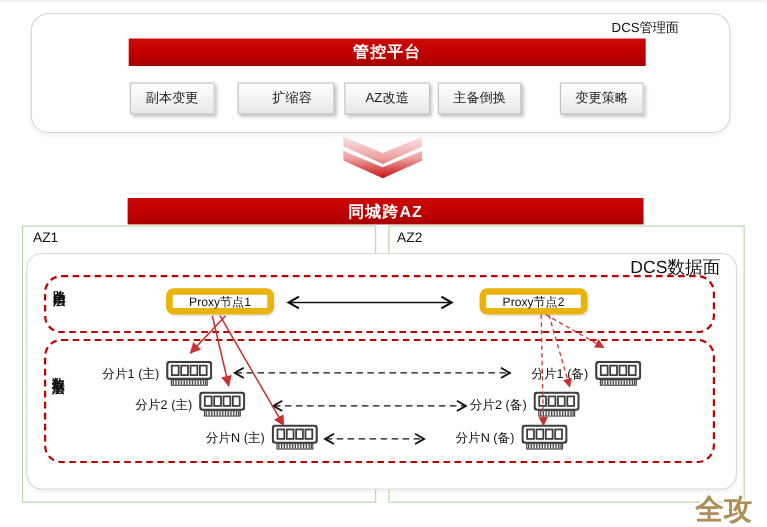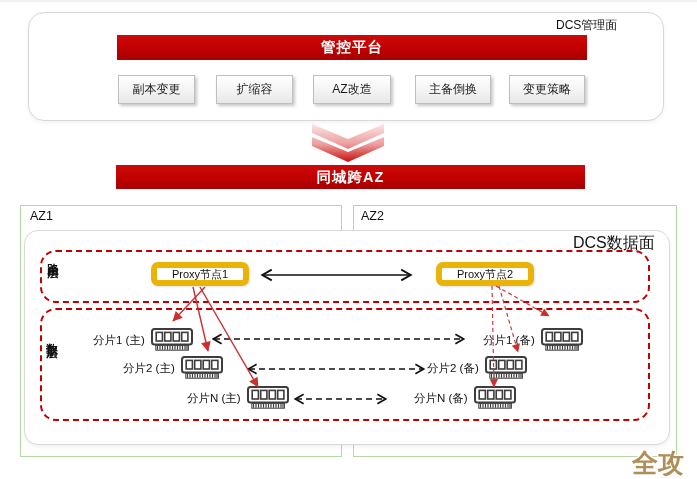--- a/index.html
+++ b/index.html
@@ -10,21 +10,21 @@
   }
   .abs{position:absolute;}
   
   .mgmt-box{left:28px;top:10px;width:634px;height:107px;background:#fff;
     border:1.5px solid #d7d7d7;border-radius:16px;box-shadow:0 2px 4px rgba(0,0,0,.05);z-index:6;}
   .plane-label{font-size:12px;color:#111;white-space:nowrap;z-index:7;}
   .banner{background:linear-gradient(180deg,#cb0b0b 0%,#c40000 45%,#a80000 100%);
     color:#fff;font-weight:bold;font-size:14.5px;text-align:center;z-index:7;
     display:flex;align-items:center;justify-content:center;letter-spacing:1px;}
   .banner-mgmt{left:117px;top:33px;width:470px;height:25px;}
-  .banner-az{left:116px;top:163px;width:469px;height:24px;}
+  .banner-az{left:116px;top:178px;width:469px;height:24px;}
   .btn{top:73px;height:27px;background:linear-gradient(180deg,#ffffff 0%,#f3f3f3 55%,#e7e7e7 100%);
     border:1px solid #bfbfbf;box-shadow:2px 2px 3px rgba(0,0,0,.22);
     font-size:12px;color:#1a1a1a;display:flex;align-items:center;justify-content:center;
     white-space:nowrap;z-index:7;}
   
   .chevron{left:312px;top:122px;width:72px;height:40px;z-index:5;}
   
   .az-box{top:203px;height:252px;border:1.5px solid #b6d7a4;background:#fff;z-index:1;box-sizing:border-box;}
   .az1{left:20px;width:322px;}
   .az2{left:353px;width:324px;}
@@ -78,27 +78,27 @@
   </svg>
 
   <div class="abs mgmt-box"></div>
   <div class="abs plane-label" style="left:556px;top:15px;">DCS管理面</div>
   <div class="abs banner banner-mgmt">
     <span>管控平台</span>
   </div>
   <div class="abs btn" style="left:118px;width:75px;">
     <span>副本变更</span>
     </div>
-  <div class="abs btn" style="left:216px;width:75px;">
+  <div class="abs btn" style="left:216px;width:75px;padding-left:11px;">
     <span>扩缩容</span>
     </div>
   <div class="abs btn" style="left:313px;width:76px;">
     <span>AZ改造</span>
     </div>
-  <div class="abs btn" style="left:415px;width:74px;">
+  <div class="abs btn" style="left:398px;width:74px;">
     <span>主备倒换</span>
     </div>
   <div class="abs btn" style="left:509px;width:74px;">
     <span>变更策略</span>
     </div>
 
   <svg class="abs chevron" viewBox="0 0 72 40">
     <defs>
       <linearGradient id="cg" x1="0" y1="0" x2="0" y2="40" gradientUnits="userSpaceOnUse">
         <stop offset="0" stop-color="#fbe4e4"></stop>

